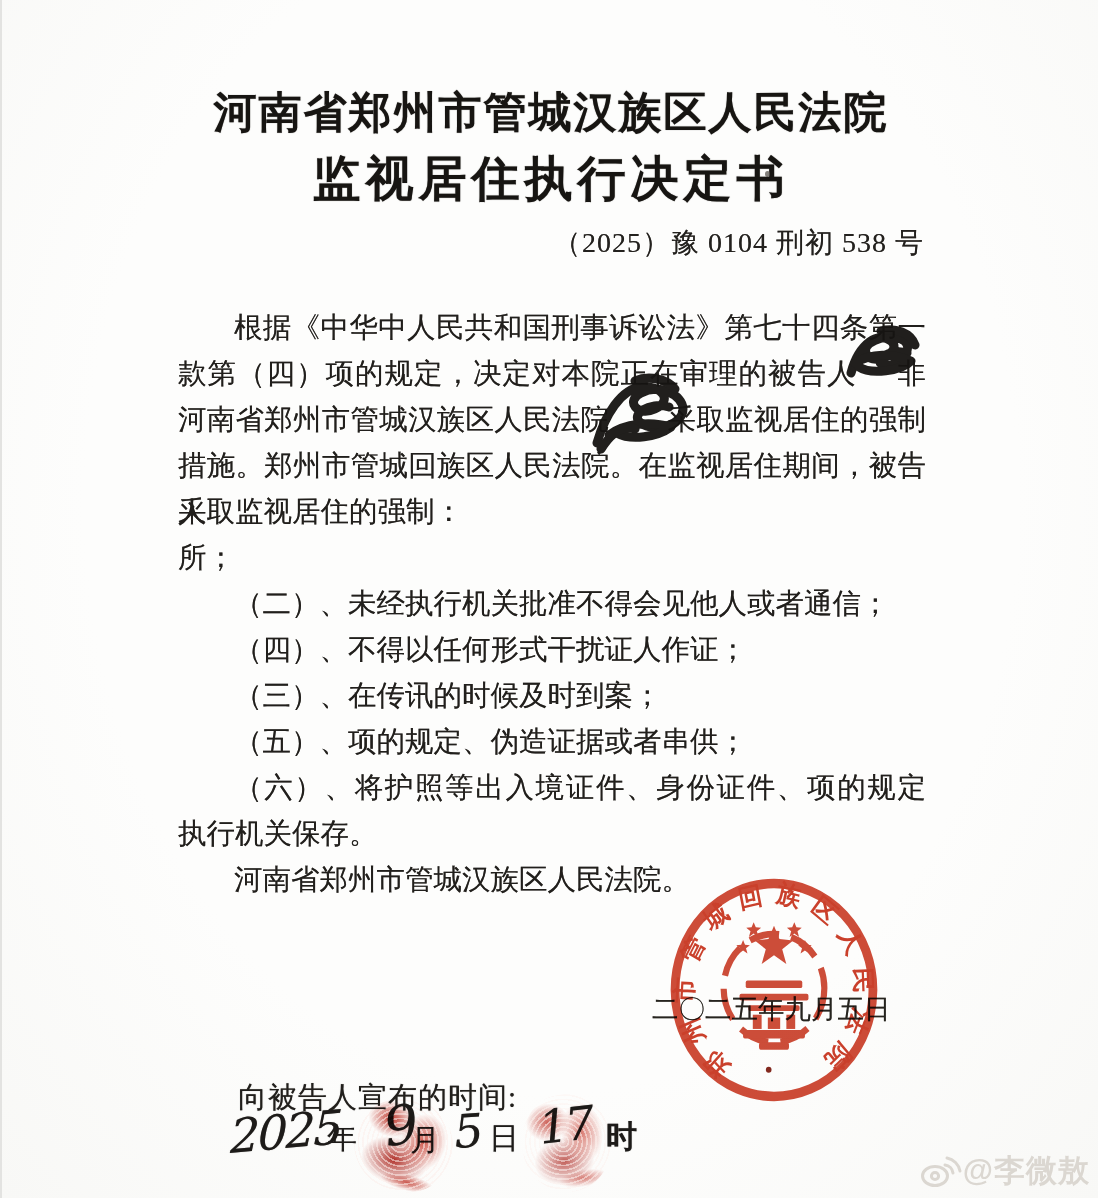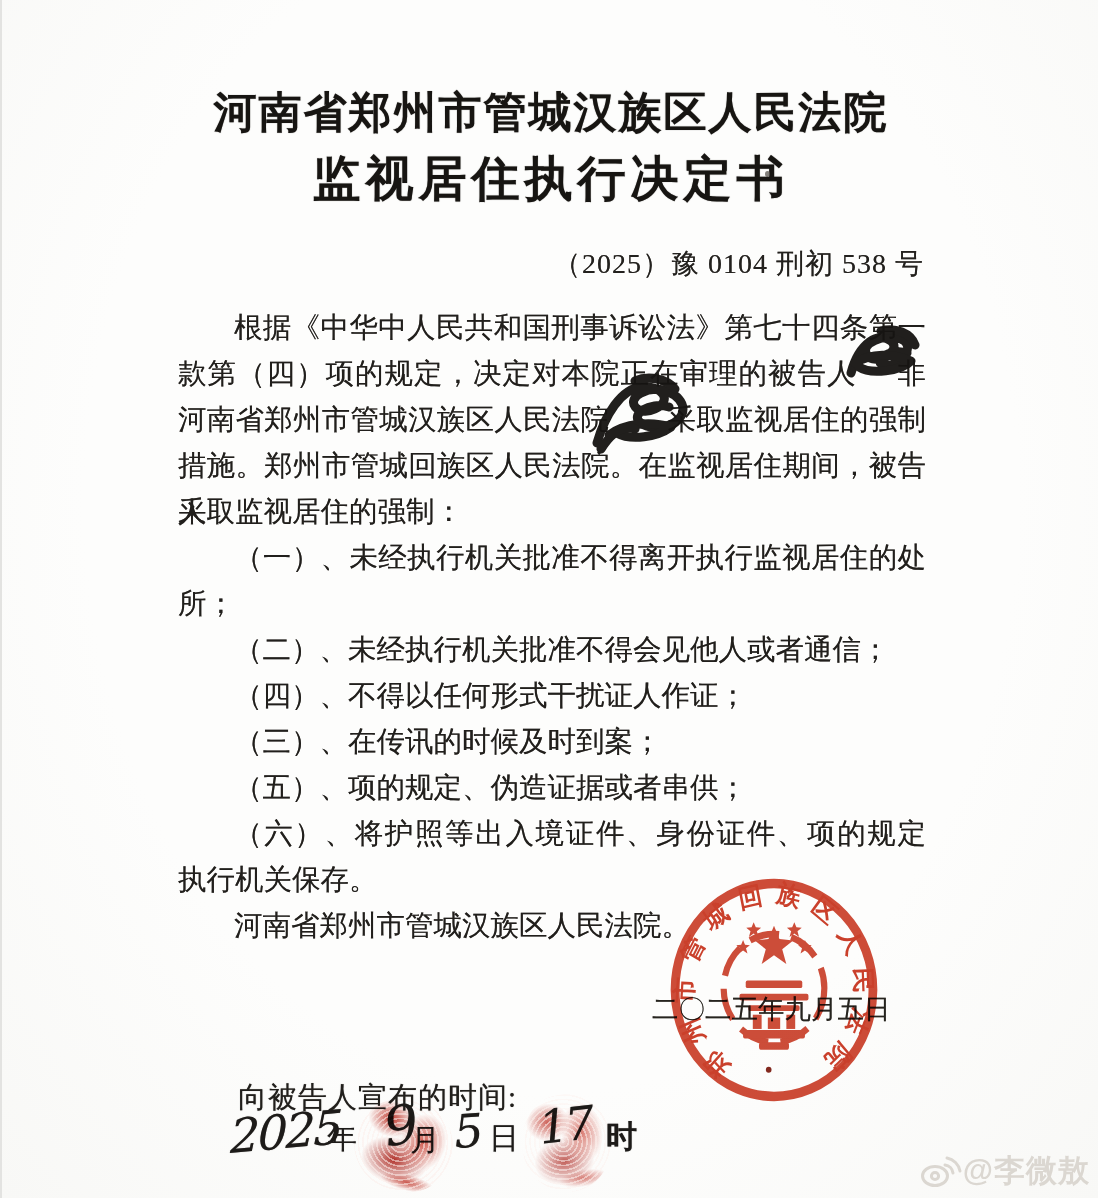--- a/index.html
+++ b/index.html
@@ -11,21 +11,21 @@
     color:#211f1c;
   }
   
   .title-block{position:absolute;left:0;right:0;top:84px;text-align:center;}
   .court-name{font-size:43px;font-weight:700;letter-spacing:2px;color:#171512;
     text-shadow:0 0 1px rgba(30,25,20,.55);}
   .doc-title{font-size:48px;font-weight:700;letter-spacing:5px;margin-top:5px;color:#171512;
     text-shadow:0 0 1px rgba(30,25,20,.55);}
   .stray-dot{position:absolute;left:763px;top:171px;width:5px;height:6px;border-radius:50%;
     background:#5a5650;opacity:.75;}
-  .case-number{position:absolute;top:245px;right:176px;font-size:28px;letter-spacing:1px;
+  .case-number{position:absolute;top:224px;right:176px;font-size:28px;letter-spacing:1px;
     color:#23211e;text-shadow:0 0 .6px rgba(40,35,30,.6);}
   
   .body-text{position:absolute;left:176px;top:305px;width:748px;z-index:1;
     text-shadow:0 0 .6px rgba(40,35,30,.65);}
   .line{margin:0;height:46px;line-height:46px;font-size:28.5px;white-space:nowrap;color:#211f1c;}
   .line.fill{white-space:normal;text-align:justify;text-align-last:justify;}
   .line.indent{text-indent:56px;}
   
   .scribble{display:inline-block;position:relative;height:1em;vertical-align:-4px;}
   .scribble-a{width:40px;}
@@ -96,21 +96,20 @@
     <p class="line fill"><span>河南省郑州市管城汉族区人民法院</span><span class="scribble scribble-b"><svg width="110" height="86" viewBox="0 0 110 86">
             <g fill="none" stroke="#161412" stroke-width="9" stroke-linecap="round" stroke-linejoin="round" opacity="0.95">
               <path d="M8 72 C 16 44, 32 18, 52 16 C 74 14, 84 30, 66 38 C 48 46, 36 30, 52 22 C 70 12, 94 24, 94 38 C 94 54, 66 62, 52 52 C 40 44, 60 30, 80 36"></path>
               <path d="M20 64 C 36 52, 62 50, 82 56 C 68 66, 42 70, 28 62"></path>
               <path d="M46 10 C 60 4, 78 8, 86 18"></path>
               <path d="M12 78 C 22 62, 34 54, 46 58"></path>
             </g>
           </svg></span><span>采取监视居住的强制</span></p>
     <p class="line fill">措施。郑州市管城回族区人民法院。在监视居住期间，被告人</p>
     <p class="line">采取监视居住的强制：</p>
-    <p class="line indent fill">（一）、未经执行机关批准不得离开执行监视居住的处</p>
     <p class="line">所；</p>
     <p class="line indent">（二）、未经执行机关批准不得会见他人或者通信；</p>
     <p class="line indent">（四）、不得以任何形式干扰证人作证；</p>
     <p class="line indent">（三）、在传讯的时候及时到案；</p>
     <p class="line indent">（五）、项的规定、伪造证据或者串供；</p>
     <p class="line indent fill">（六）、将护照等出入境证件、身份证件、项的规定</p>
     <p class="line">执行机关保存。</p>
     <p class="line indent">河南省郑州市管城汉族区人民法院。</p>
   </main>
 

